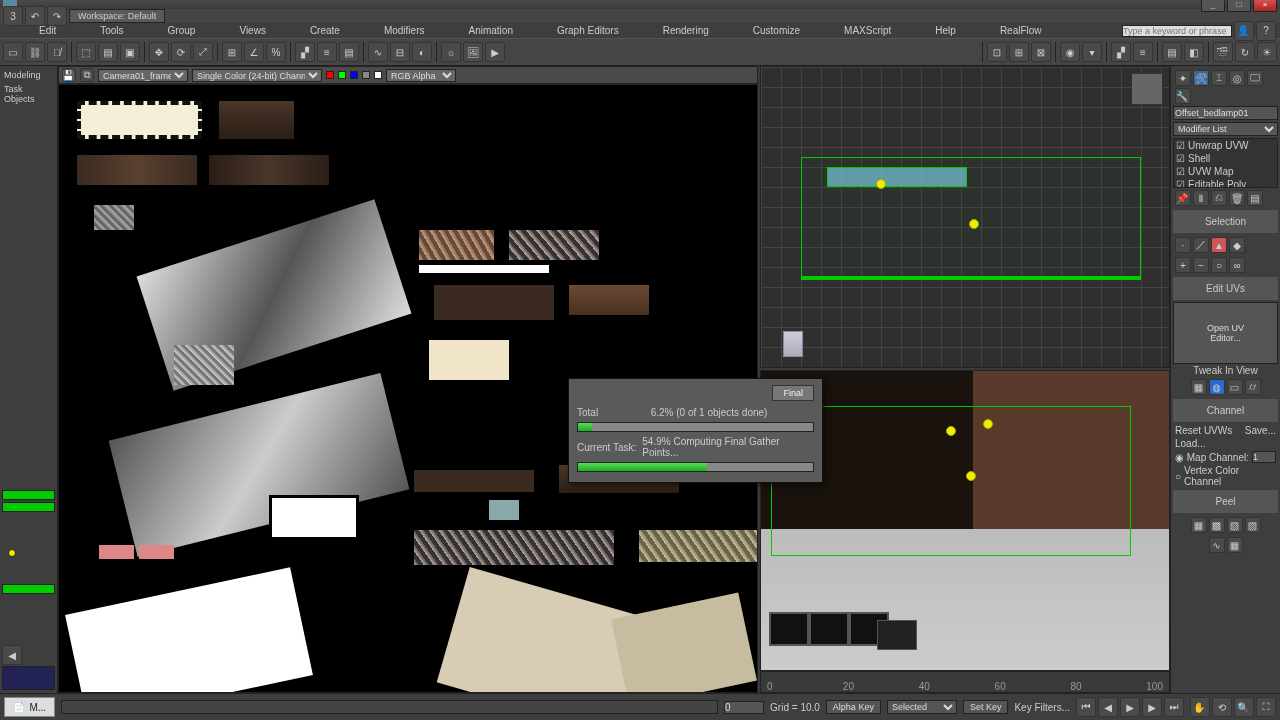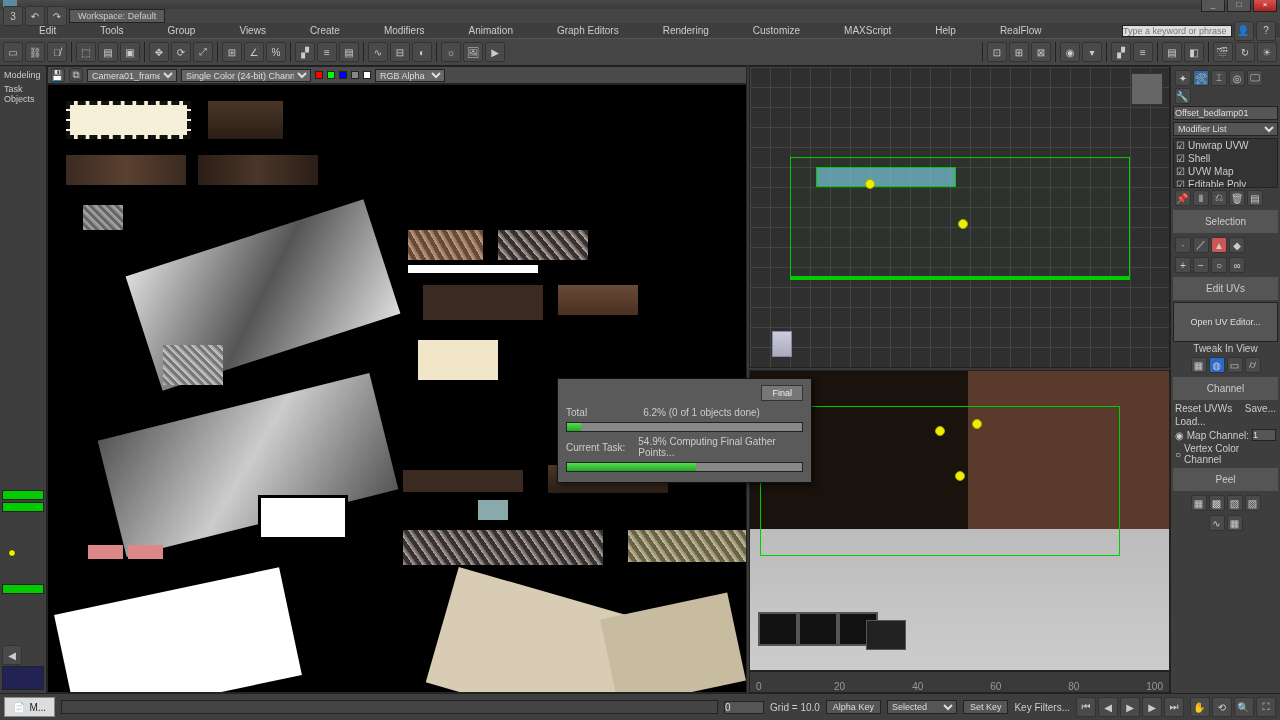--- a/index.html
+++ b/index.html
@@ -12,21 +12,21 @@
 .workspace-bar{height:14px;background:#454545;display:flex;align-items:center;padding:0 3px;gap:2px;}
 .ws-tab{background:#5a5a5a;padding:1px 8px;border:1px solid #222;font-size:9px;}
 .menubar{height:15px;background:#3e3e3e;display:flex;align-items:center;padding:0 4px;gap:2px;}
 .menubar .mi{padding:1px 7px;font-size:10px;margin-left:28px;}
 .searchbox{margin-left:auto;}
 .searchbox input{background:#ddd;border:1px solid #222;font-size:9px;width:110px;height:12px;}
 .toolbar-main{height:28px;background:#454545;display:flex;align-items:center;padding:0 3px;gap:2px;border-top:1px solid #555;border-bottom:1px solid #222;}
 .tbtn{width:20px;height:20px;background:#4a4a4a;border:1px solid #333;border-radius:2px;display:flex;align-items:center;justify-content:center;font-size:10px;}
 .sep{width:1px;height:20px;background:#222;margin:0 2px;}
 .main-area{position:absolute;top:66px;left:0;right:0;bottom:27px;display:flex;}
-.left-rail{width:47px;background:#3e3e3e;border-right:1px solid #222;display:flex;flex-direction:column;padding:2px;}
+.left-rail{width:58px;background:#3e3e3e;border-right:1px solid #222;display:flex;flex-direction:column;padding:2px;}
 .left-rail .lbl{font-size:9px;padding:2px;}
 .rail-swatch{height:10px;margin:1px 0;border:1px solid #222;}
 .viewports{flex:1;display:flex;position:relative;}
 .vp-col-left{width:700px;display:flex;flex-direction:column;}
 .vp-col-right{flex:1;display:flex;flex-direction:column;margin-left:2px;}
 .render-header{height:18px;background:#4a4a4a;border:1px solid #222;display:flex;align-items:center;padding:0 3px;gap:4px;}
 .render-header select,.render-header input{background:#666;color:#ddd;border:1px solid #222;font-size:9px;height:13px;}
 .render-header .dot{width:8px;height:8px;border:1px solid #222;}
 .render-canvas{flex:1;background:#000;border:1px solid #222;position:relative;overflow:hidden;}
 .uv-patch{position:absolute;}
@@ -38,21 +38,21 @@
 .persp{background:linear-gradient(#6a5040 0%,#3a2a22 50%,#bbb 50%,#ccc 100%);}
 .right-panel{width:110px;background:#3e3e3e;border-left:1px solid #222;display:flex;flex-direction:column;padding:2px;font-size:9px;}
 .rp-hdr{background:#555;padding:6px;text-align:center;margin:2px 0;}
 .rp-row{display:flex;align-items:center;gap:3px;padding:1px 2px;}
 .rp-btns{display:flex;flex-wrap:wrap;gap:2px;padding:2px;}
 .rp-btns .tbtn{width:16px;height:16px;}
 .rp-highlight{background:#c55;}
 .dialog{position:absolute;left:510px;top:312px;width:255px;background:#5a5a5a;border:1px solid #111;box-shadow:2px 2px 6px rgba(0,0,0,0.6);z-index:100;}
 .dialog .dlg-title{background:linear-gradient(#666,#555);font-size:9px;padding:2px 4px;border-bottom:1px solid #333;}
 .dialog .body{padding:6px 8px;}
-.dialog .row{display:flex;align-items:center;font-size:9px;margin:4px 0;gap:13px;}
+.dialog .row{display:flex;align-items:center;font-size:9px;margin:4px 0;gap:6px;}
 .dialog .pbar{height:10px;background:#888;border:1px solid #222;flex:1;position:relative;}
 .dialog .pbar .fill{position:absolute;left:0;top:0;bottom:0;background:linear-gradient(#5d5,#2a2);}
 .dialog button{background:#777;border:1px solid #333;color:#eee;font-size:9px;padding:2px 10px;}
 .statusbar{position:absolute;bottom:0;left:0;right:0;height:27px;background:#3e3e3e;border-top:1px solid #222;display:flex;align-items:center;padding:0 4px;gap:6px;}
 .statusbar .sect{display:flex;align-items:center;gap:2px;}
 .timeslider{flex:1;height:14px;background:#444;border:1px solid #222;position:relative;}
 .ttab{position:absolute;bottom:0;left:0;height:20px;background:#d8d8d8;border:1px solid #888;padding:2px 8px;font-size:10px;color:#222;display:flex;align-items:center;gap:4px;}
 </style>
 </head>
 <body>
@@ -309,21 +309,21 @@
       <div class="tbtn rp-highlight">▲</div>
       <div class="tbtn">◆</div>
     </div>
     <div class="rp-btns">
       <div class="tbtn">+</div>
       <div class="tbtn">−</div>
       <div class="tbtn">○</div>
       <div class="tbtn">∞</div>
     </div>
     <div class="rp-hdr">Edit UVs</div>
-    <button style="width:100%;background:#555;border:1px solid #222;color:#ddd;font-size:9px;padding:14px">Open UV Editor...</button>
+    <button style="width:100%;background:#555;border:1px solid #222;color:#ddd;font-size:9px;padding:20px">Open UV Editor...</button>
     <div class="rp-row" style="justify-content:center">
         <span>Tweak In View</span>
       </div>
     <div class="rp-btns" style="justify-content:center">
       <div class="tbtn">▦</div>
       <div class="tbtn rp-highlight" style="background:#2a6aca">◍</div>
       <div class="tbtn">▭</div>
       <div class="tbtn">⌭</div>
     </div>
     <div class="rp-hdr">Channel</div>

